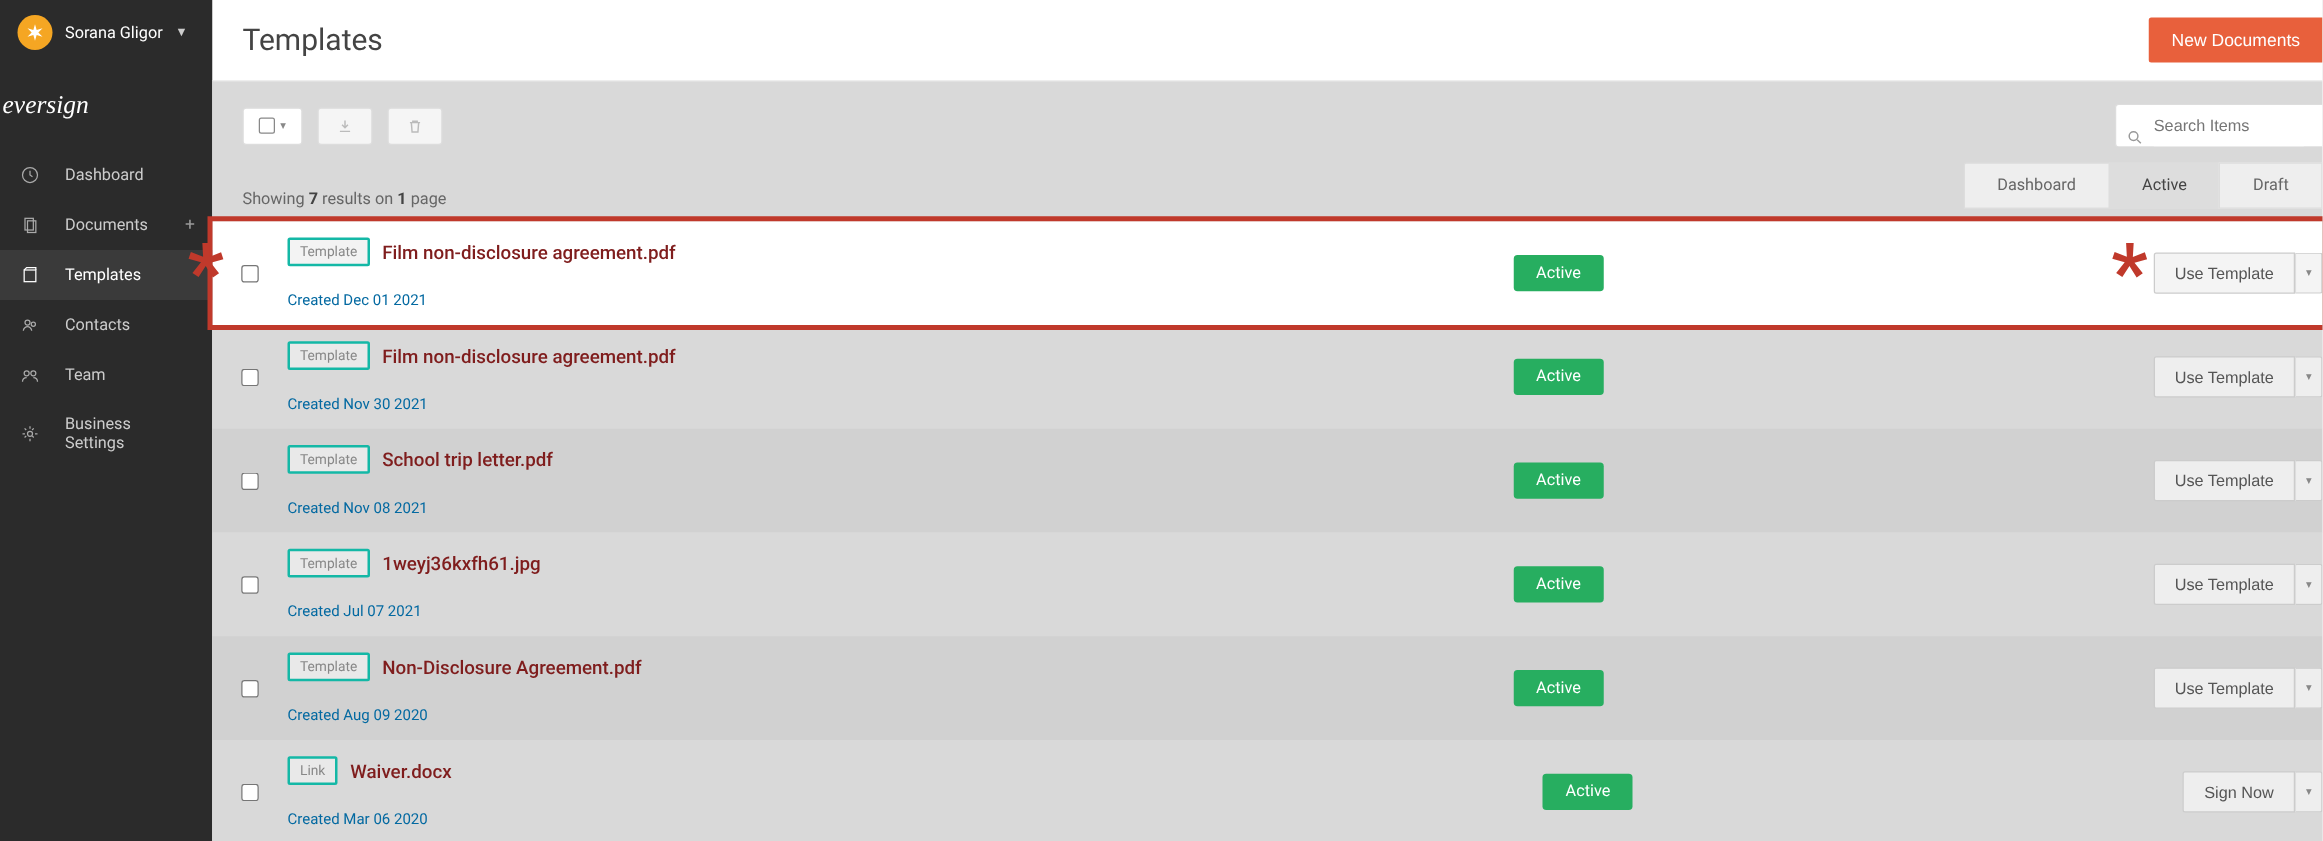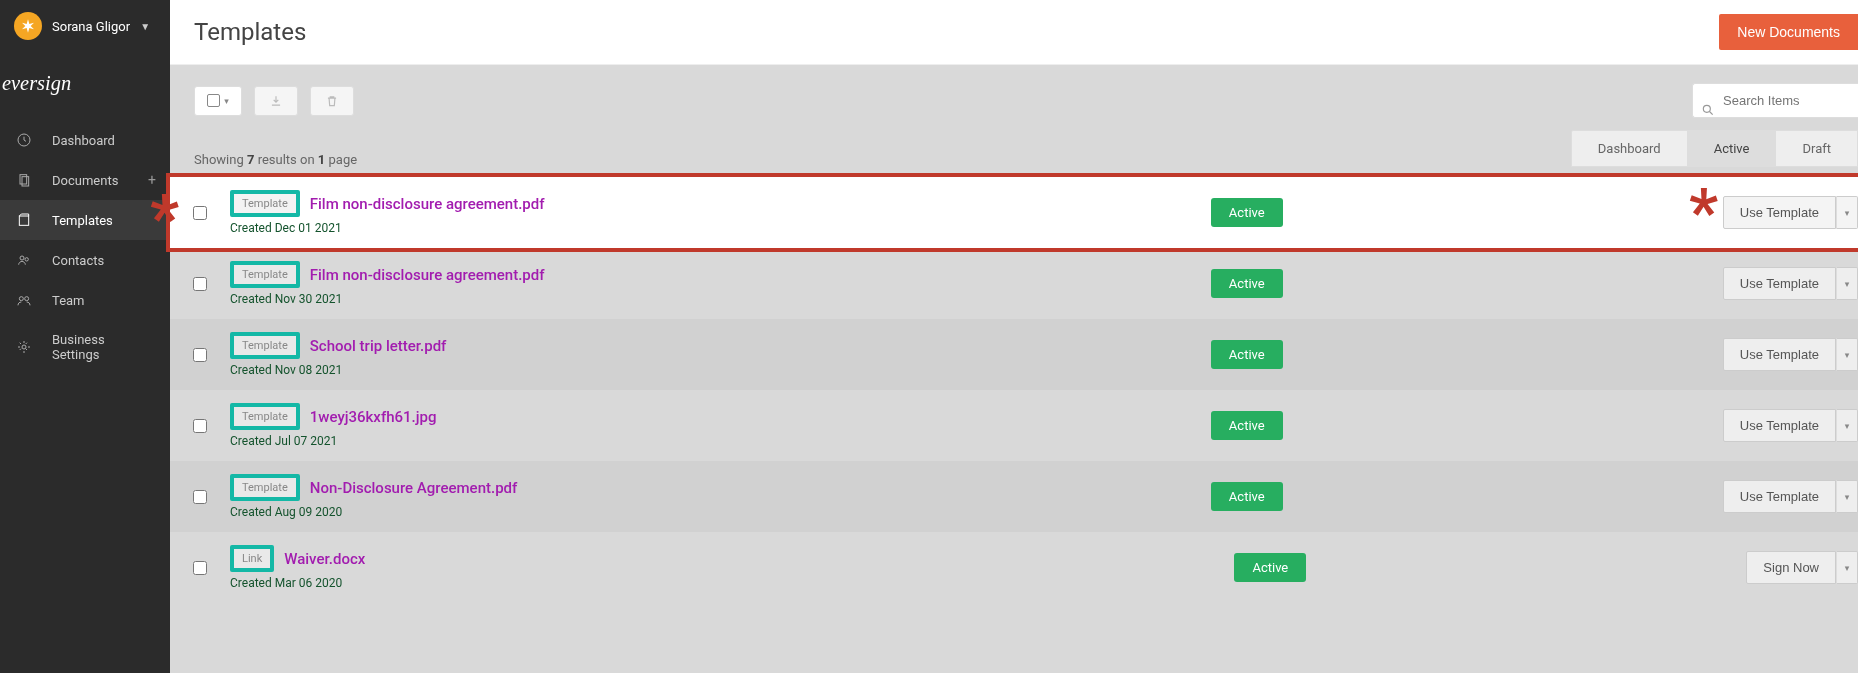--- a/index.html
+++ b/index.html
@@ -39,23 +39,23 @@
 .tabs .tab:first-child { border-radius:2px 0 0 0; }
 .tabs .tab.active { background:#ddd; color:#444; }
 .rows { display:flex; flex-direction:column; }
 .row { display:flex; align-items:center; padding:13px 0 13px 0; background:#d1d1d1; position:relative; min-height:64px; }
 .row:nth-child(even){ background:#d9d9d9; }
 .row .rck { width:60px; display:flex; justify-content:center; }
 .row .rck input { width:14px; height:14px; accent-color:#888; }
 .row .rbody { flex:1; display:flex; align-items:center; }
 .row .rleft { flex:1; }
 .row .rtitle { display:flex; align-items:center; gap:10px; }
-.badge { background:#e9e9e9; color:#888; font-size:11px; padding:3px 8px; border:4px solid #14b8a6; border-radius:2px; }
-.row .fname { font-size:15px; color:#a21caf; font-weight:500; }
-.row .meta { font-size:12px; color:#14532d; margin-top:4px; }
+.badge { background:#e9e9e9; color:#888; font-size:11px; padding:3px 8px; border:2px solid #14b8a6; border-radius:2px; }
+.row .fname { font-size:15px; color:#7f1d1d; font-weight:500; }
+.row .meta { font-size:12px; color:#0369a1; margin-top:20px; }
 .status { background:#27ae60; color:#fff; padding:7px 18px; border-radius:3px; font-size:13px; width:72px; text-align:center; margin-right:440px; }
 .row-actions { display:flex; margin-right:0; }
 .usebtn { background:#eee; color:#555; border:1px solid #ccc; padding:8px 16px; font-size:13px; cursor:pointer; border-radius:2px 0 0 2px; }
 .usedrop { background:#eee; border:1px solid #ccc; border-left:1px solid #ccc; width:22px; display:flex; align-items:center; justify-content:center; cursor:pointer; border-radius:0 2px 2px 0; color:#888; font-size:9px; border-left-color:#ddd; }
 
 
 .row.highlight { background:#fff !important; outline: 4px solid #c0392b; z-index:5; position:relative; margin:0; }
 .row.highlight .badge { background:#f3f3f3; }
 .row.highlight .status { background:#27ae60; }
 .row.highlight .usebtn { background:#f4f4f4; }

